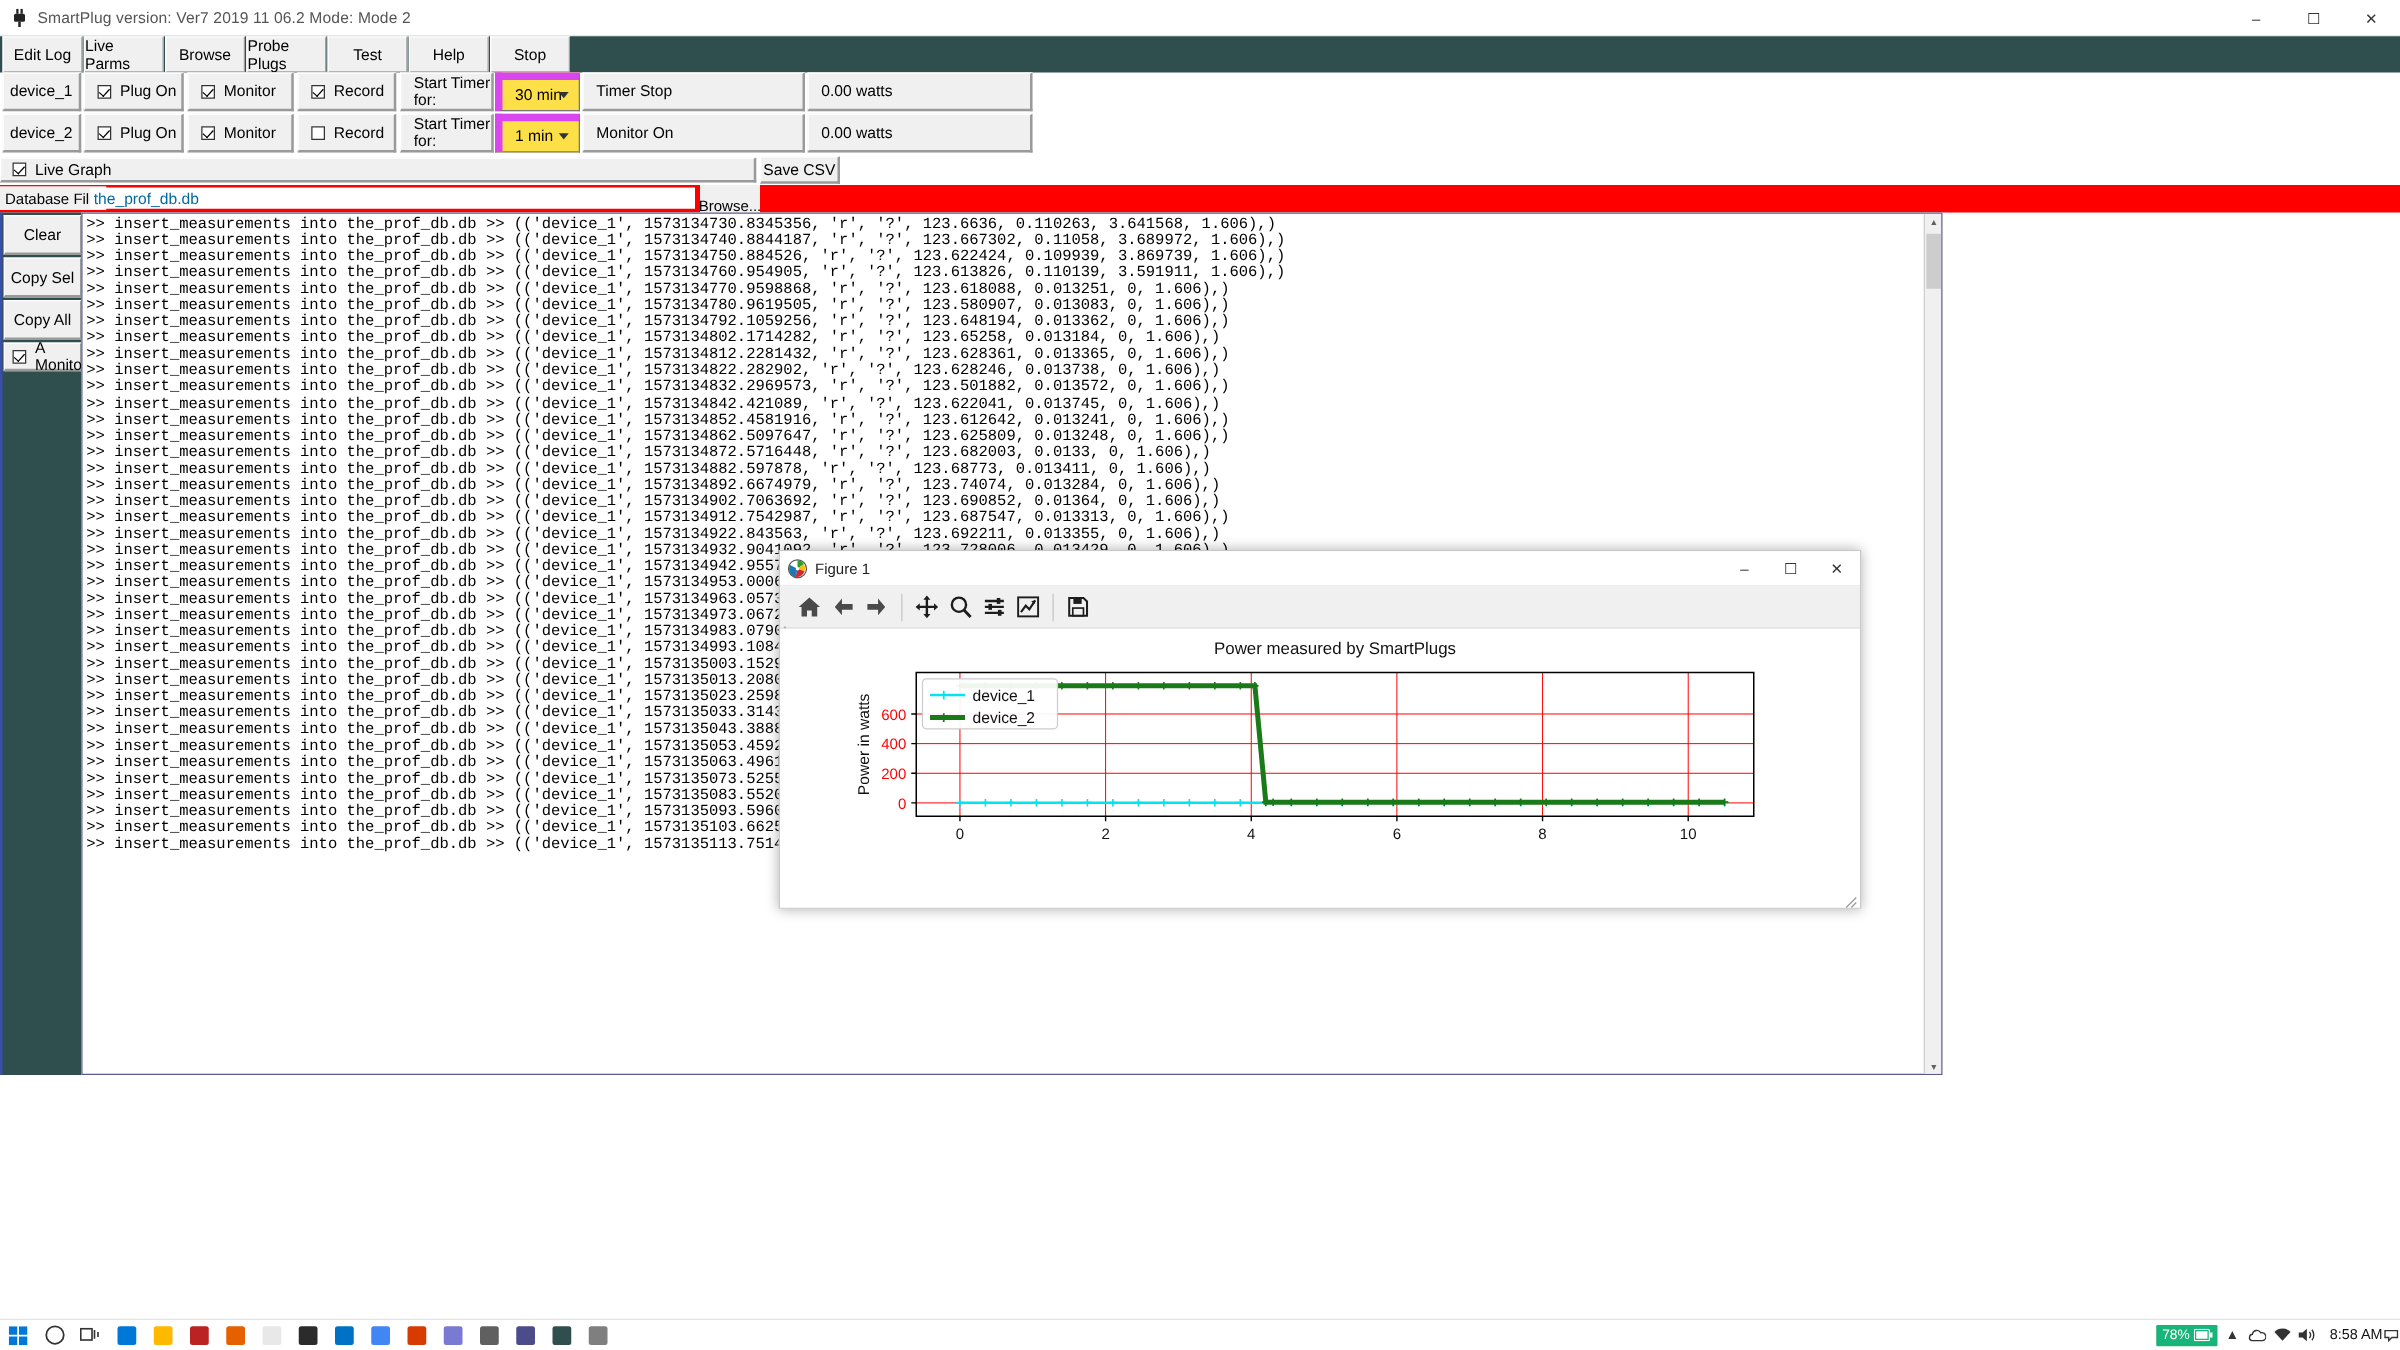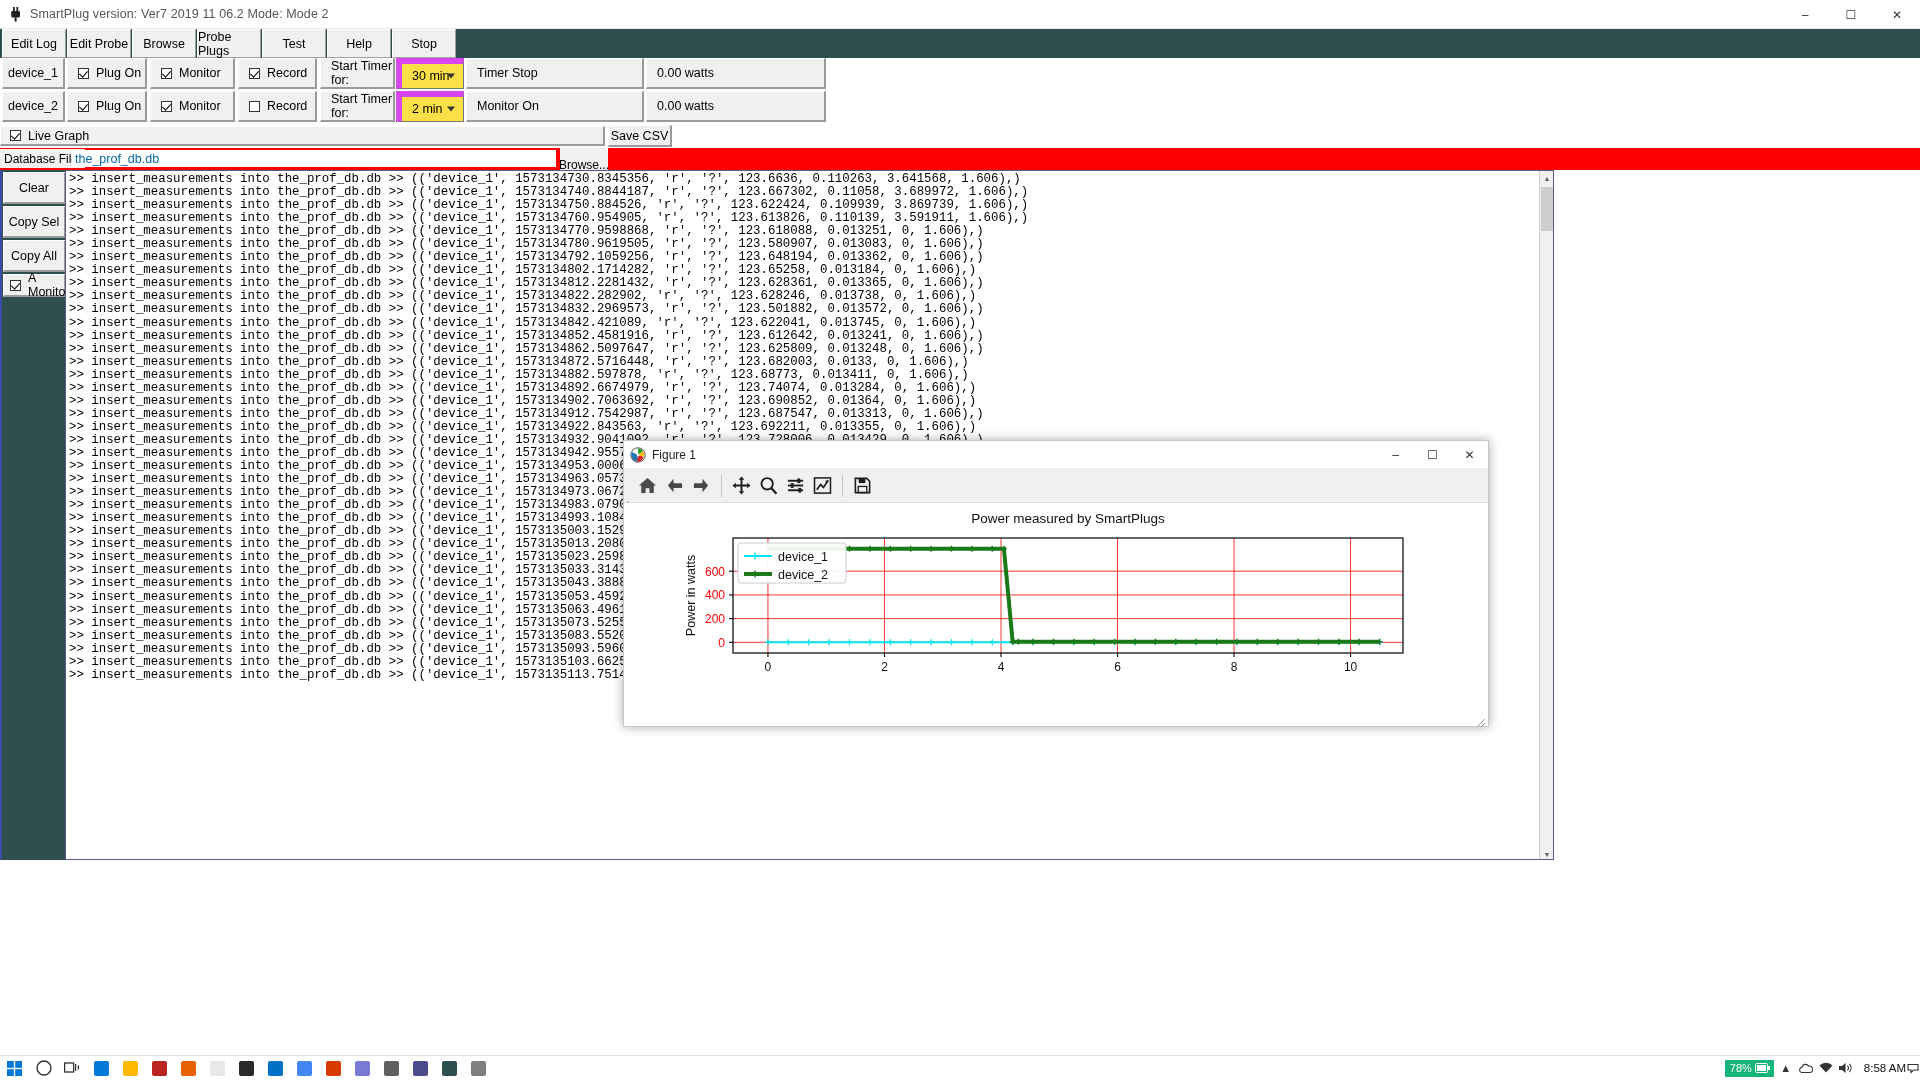--- a/index.html
+++ b/index.html
@@ -247,21 +247,21 @@
         <div class="tb-btn">☐</div>
         <div class="tb-btn close">✕</div>
       </div>
     </div>
 
     <div id="menubar">
         <div class="menu-btn" style="left: 2px; width: 64px;">
           <span>Edit Log</span>
         </div>
         <div class="menu-btn" style="left: 67px; width: 64px;">
-          <span>Edit Probe</span>
+          <span>Live Parms</span>
         </div>
         <div class="menu-btn" style="left: 132px; width: 64px;">
           <span>Browse</span>
         </div>
         <div class="menu-btn" style="left: 197px; width: 64px;">
           <span>Probe Plugs</span>
         </div>
         <div class="menu-btn" style="left: 262px; width: 64px;">
           <span>Test</span>
         </div>
@@ -317,21 +317,21 @@
             <span>Monitor</span>
           </div>
           <div class="cell" style="left: 238px; width: 79px;">
             <span class="cbx"></span>
             <span>Record</span>
           </div>
           <div class="cell" style="left: 320px; width: 75px;">
             <span>Start Timer for:</span>
           </div>
           <div class="cell flat" style="left: 396px; width: 68px;">
-            <span>2 min</span>
+            <span>1 min</span>
             <span class="combo-arrow"></span>
           </div>
           <div class="cell" style="left: 466px; width: 178px;">
             <span>Monitor On</span>
           </div>
           <div class="cell" style="left: 646px; width: 180px;">
             <span>0.00 watts</span>
           </div>
         </div>
       </div>

